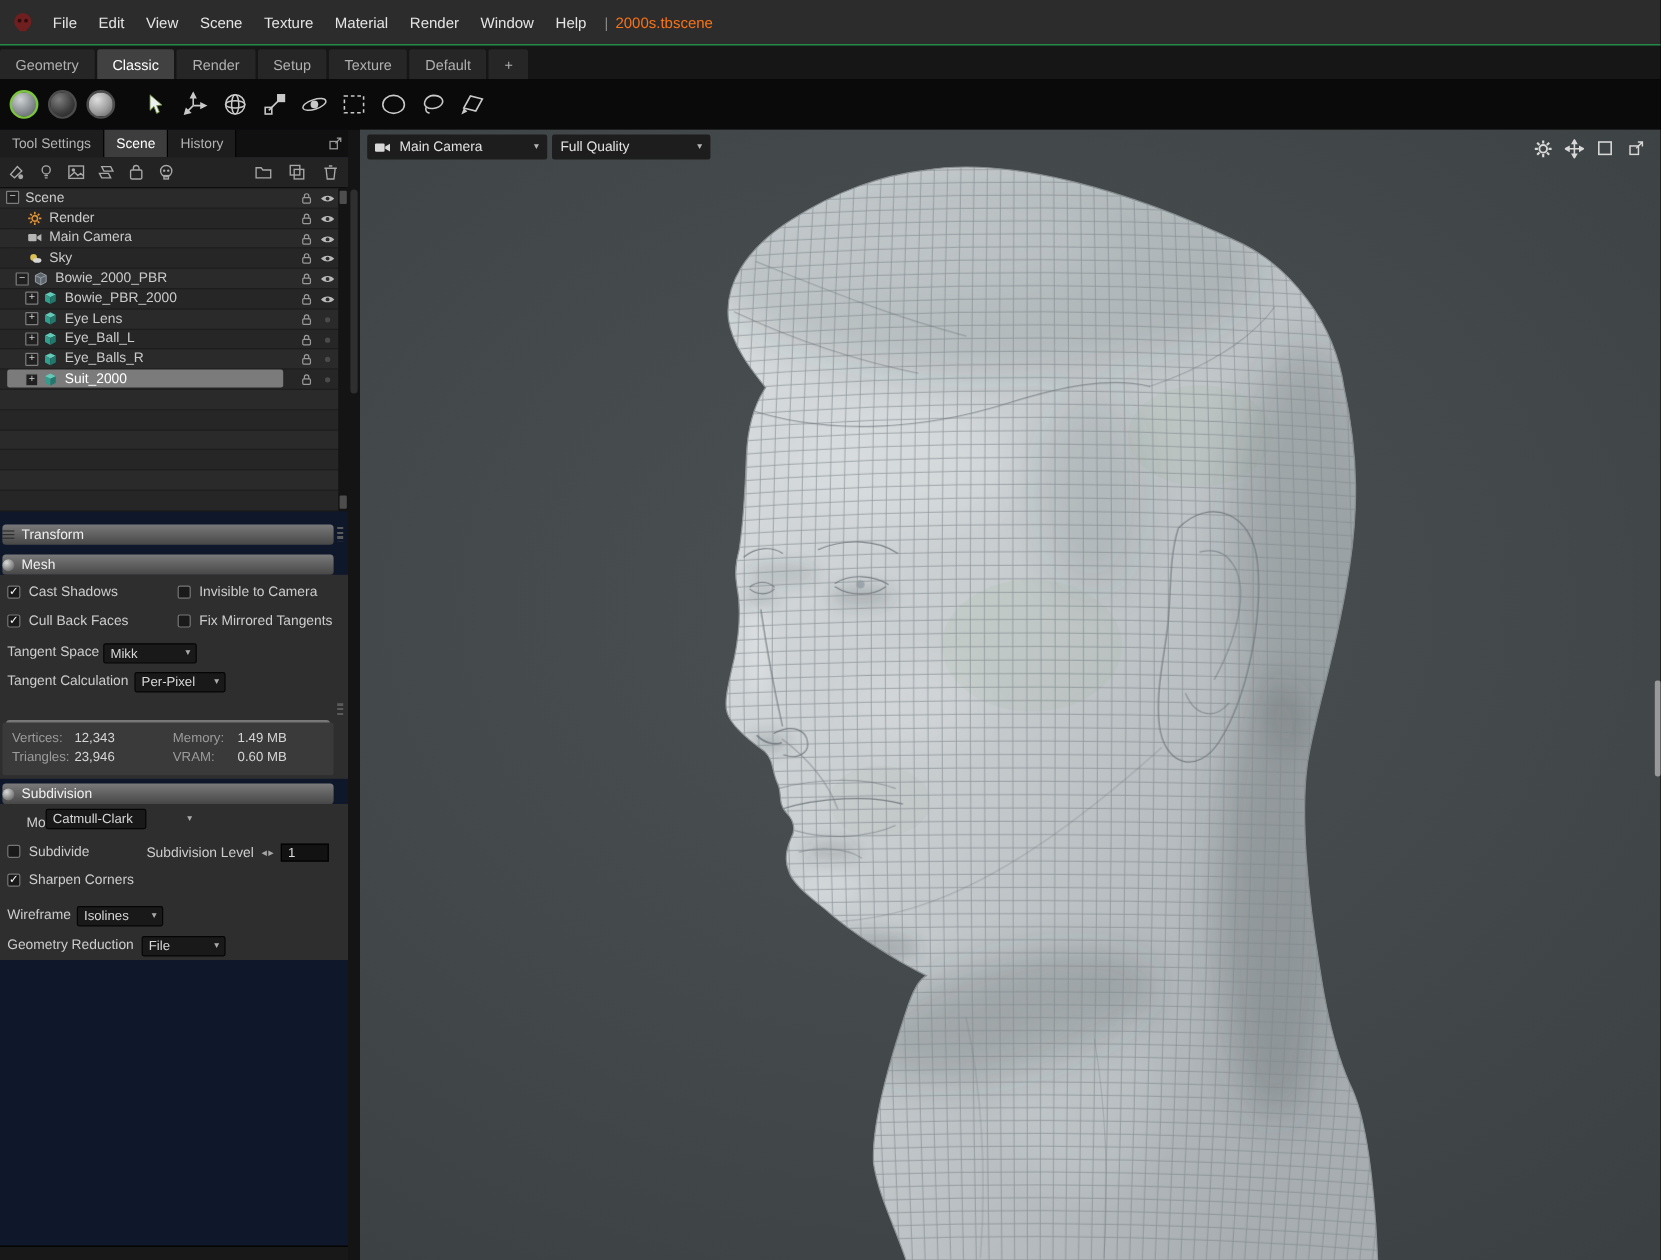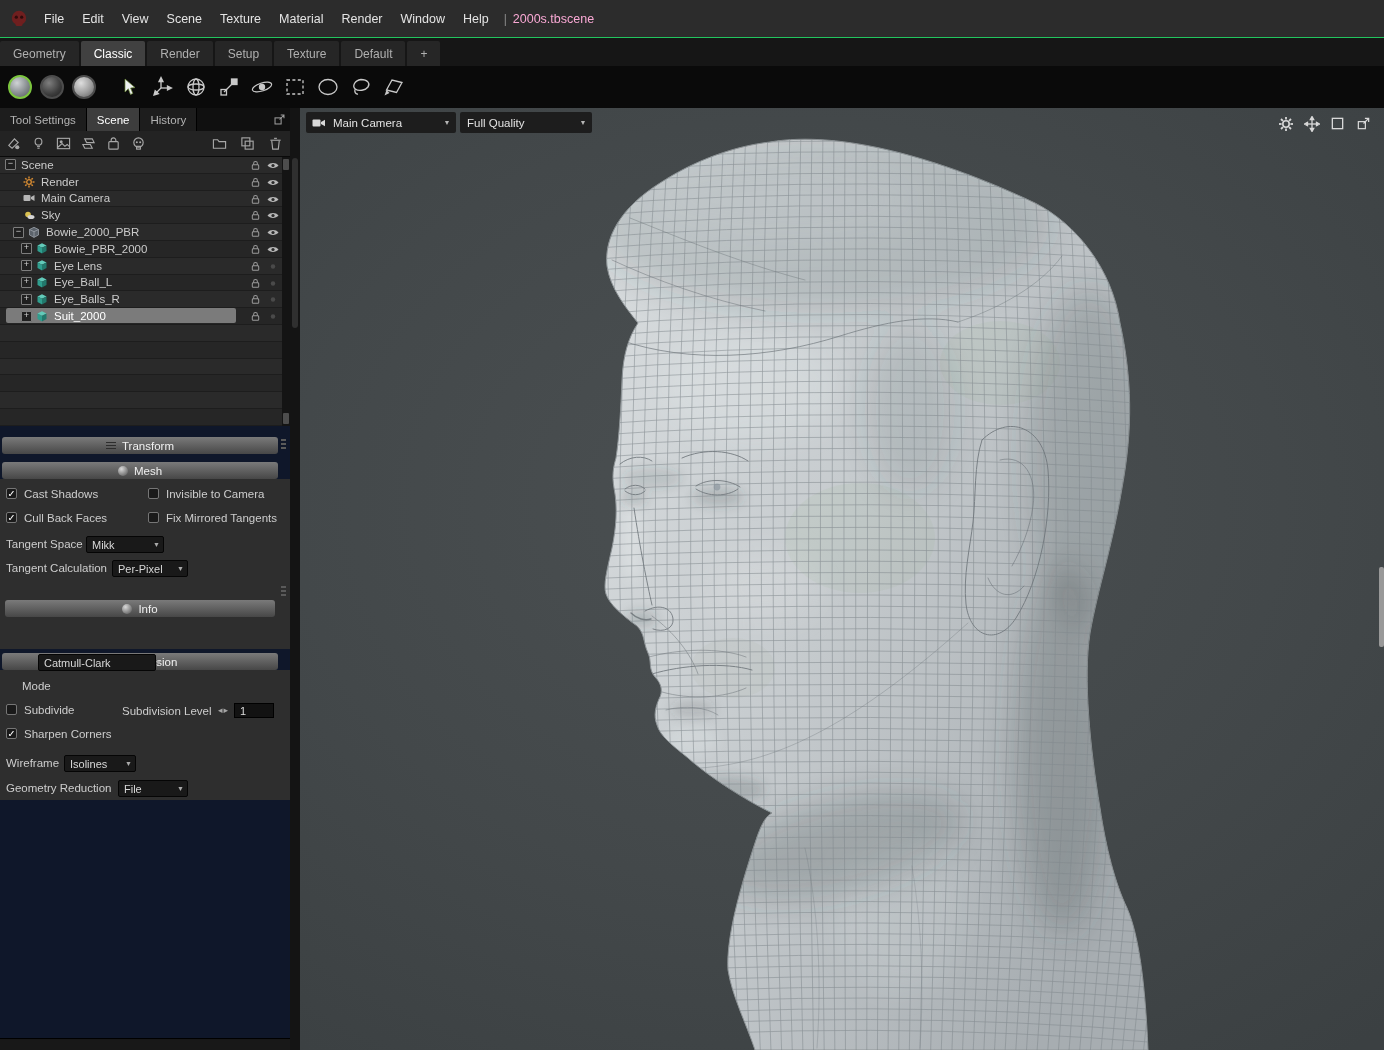--- a/index.html
+++ b/index.html
@@ -6,21 +6,21 @@
   #app{position:relative;width:1384px;height:1050px;overflow:hidden;background:#000;
        font-family:"Liberation Sans",sans-serif;color:#ddd;font-size:12px;cursor:default;}
   svg{display:block;}
 
   
   #menubar{position:absolute;left:0;top:0;width:1384px;height:38px;background:#2c2c2c;
            border-bottom:1px solid #22c55e;display:flex;align-items:center;box-sizing:border-box;}
   #logo{margin:0 6px 0 9px;display:flex;}
   .menu-item{padding:0 9px;color:#e4e4e4;font-size:12.5px;}
   #file-sep{color:#8a8a8a;margin:0 6px;}
-  #filename{color:#f9a8d4;font-size:12.5px;}
+  #filename{color:#f97316;font-size:12.5px;}
 
   
   #tabbar{position:absolute;left:0;top:38px;width:1384px;height:28px;background:#161616;
           display:flex;align-items:flex-end;gap:2px;}
   .wtab{height:25px;display:flex;align-items:center;padding:0 13px;background:#262626;
         color:#b0b0b0;font-size:12px;border-radius:2px 2px 0 0;}
   .wtab.active{background:#414141;color:#fff;}
 
   
   #toolbar{position:absolute;left:0;top:66px;width:1384px;height:42px;background:#0a0a0a;
@@ -55,21 +55,21 @@
   .tlock{position:absolute;left:250px;top:3px;width:12px;height:11px;}
   .teye{position:absolute;left:267px;top:3px;width:12px;height:11px;display:flex;align-items:center;}
   .trow.sel::before{content:"";position:absolute;left:6px;right:46px;top:0;bottom:1px;background:#7b7b7b;border-radius:2px;}
   .trow.sel .tlabel{color:#fff;}
   .conn{position:absolute;border-left:1px dotted #5e5e5e;width:0;}
   #tree-scroll{position:absolute;left:282px;top:49px;width:8px;height:269px;background:#141414;}
   .tsthumb{position:absolute;left:1px;width:6px;height:11px;background:#4d4d4d;border-radius:1px;}
 
   .shead{position:absolute;left:2px;width:276px;height:17px;border-radius:3px;
          background:linear-gradient(#7a7a7a,#474747);display:flex;align-items:center;
-         padding-left:0;gap:6px;box-sizing:border-box;color:#f0f0f0;font-size:11.5px;justify-content:center;}
+         padding-left:0;gap:6px;box-sizing:border-box;color:#f0f0f0;font-size:11.5px;}
   .shead .ball{width:10px;height:10px;border-radius:50%;flex:none;
          background:radial-gradient(circle at 35% 30%,#d9d9d9,#8b8b8b 55%,#4c4c4c);}
   .tf-icon{width:10px;display:flex;flex-direction:column;gap:1.5px;flex:none;}
   .tf-icon i{display:block;height:1.5px;background:#2d2d2d;}
 
   .panel-block{position:absolute;left:0;width:290px;background:#2e2e2e;}
   .lbl{position:absolute;font-size:11.5px;color:#cdcdcd;white-space:nowrap;}
   .check-item{position:absolute;display:flex;align-items:center;gap:7px;height:13px;}
   .check-item .txt{font-size:11.5px;color:#cdcdcd;white-space:nowrap;}
   .cb{width:11px;height:11px;background:#1a1a1a;border:1px solid #767676;border-radius:2px;
@@ -571,30 +571,42 @@
       <span class="dv">Per-Pixel</span>
         <span class="da">▼</span>
     </div>
 
     <div class="shead" style="top:492px;left:5px;width:270px;">
       <span class="ball"></span>
       <span>Info</span>
     </div>
     <div class="grip" style="left:281px;top:478px;"></div>
 
+    <div id="info-body">
+      <div id="info-grid">
+          <span class="stat-l">Vertices:</span>
+          <span class="stat-v">12,343</span>
+          <span class="stat-l">Memory:</span>
+          <span class="stat-v">1.49 MB</span>
+          <span class="stat-l">Triangles:</span>
+          <span class="stat-v">23,946</span>
+          <span class="stat-l">VRAM:</span>
+          <span class="stat-v">0.60 MB</span>
+        </div>
+    </div>
 
     <div class="shead" style="top:545px;">
       <span class="ball"></span>
       <span>Subdivision</span>
     </div>
 
     <div class="panel-block" style="top:562px;height:130px;"></div>
 
     <span class="lbl" style="left:22px;top:572px;">Mode</span>
-    <div class="dd" style="left:38px;top:546px;width:118px;gap:36px;">
+    <div class="dd" style="left:38px;top:566px;width:84px;gap:36px;">
       <span class="dv">Catmull-Clark</span>
         <span class="da">▼</span>
     </div>
 
     <div class="check-item" style="left:6px;top:595px;">
       <span class="cb" id="cb-subdivide"></span>
       <span class="txt">Subdivide</span>
     </div>
     <span class="lbl" style="left:122px;top:597px;">Subdivision Level</span>
     <span class="stepper">

